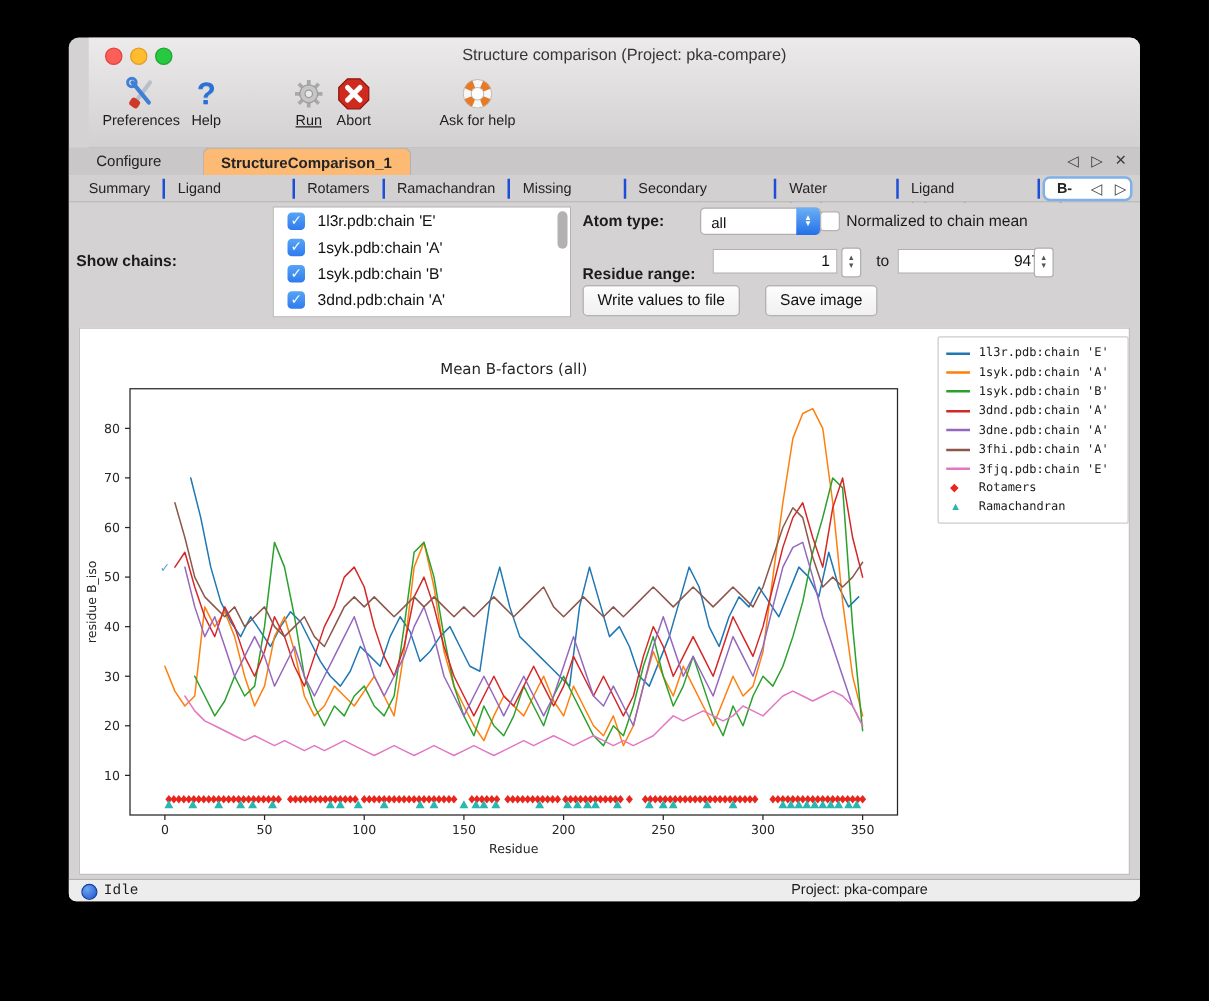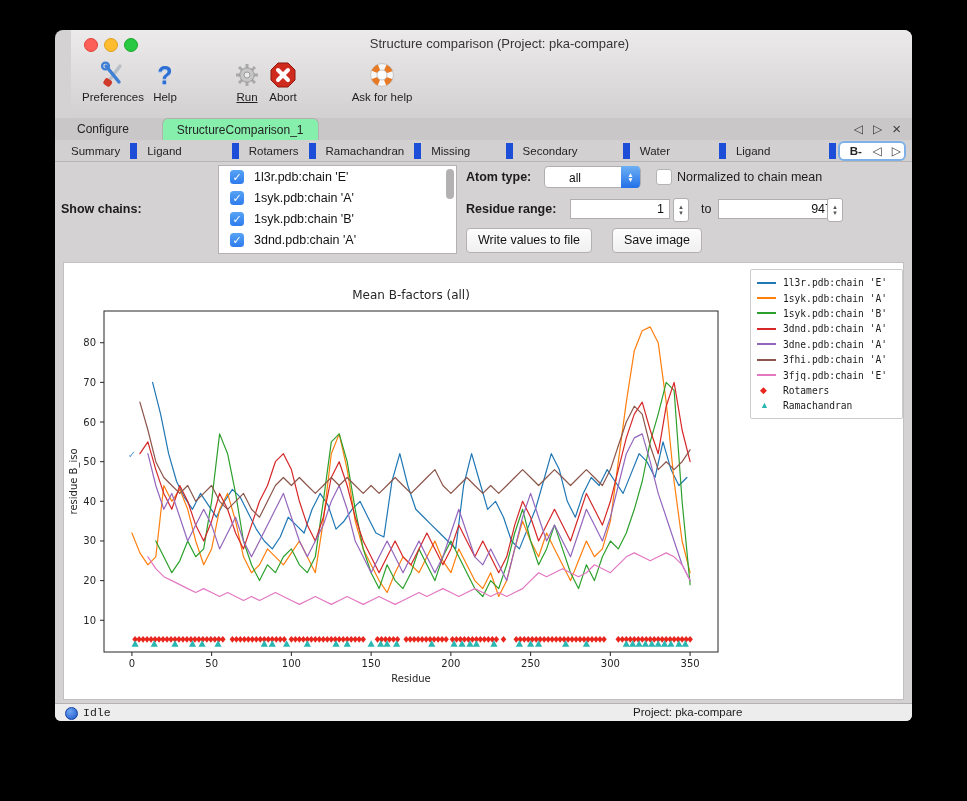--- a/index.html
+++ b/index.html
@@ -16,44 +16,44 @@
   .tl.green{left:53px;background:#28c840;border:.5px solid #1da630;}
   .wtitle{position:absolute;top:6px;left:0;width:100%;text-align:center;font-size:13px;color:#363636;}
   .tbitem{position:absolute;top:30px;text-align:center;color:#1f1f1f;font-size:11.5px;}
   .tbicon{height:30px;display:flex;align-items:center;justify-content:center;margin-bottom:1px;}
   .helpq{font-size:25px;font-weight:bold;color:#2d6fd3;text-shadow:0 1px 0 #9cc0ee;line-height:26px;}
   .buoy{width:24px;height:24px;}
   
   .tabbar1{position:absolute;left:0;top:88px;width:100%;height:22px;background:#c9c7c7;
     border-bottom:1px solid #aeacac;}
   .tab{position:absolute;top:0;height:22px;line-height:22px;padding:0 14px;font-size:12px;color:#242424;}
-  .tab.sel{background:#86efac;border:1px solid #b2b0b0;border-bottom:none;border-radius:6px 6px 0 0;
-    font-weight:normal;}
+  .tab.sel{background:#fdba74;border:1px solid #b2b0b0;border-bottom:none;border-radius:6px 6px 0 0;
+    font-weight:bold;}
   .tabbar2{position:absolute;left:0;top:110px;width:100%;height:22px;background:#d2d0d0;
     border-bottom:1px solid #b7b5b5;display:flex;align-items:center;padding-left:6px;box-sizing:border-box;}
-  .stab{height:16px;line-height:16px;padding:0 10px;font-size:11.5px;color:#242424;border-right:7px solid #1d4ed8;}
+  .stab{height:16px;line-height:16px;padding:0 10px;font-size:11.5px;color:#242424;border-right:2px solid #1d4ed8;}
   .stab:last-of-type{border-right:none;}
   .stab.sel{background:#fff;border:none;border-radius:4px;box-shadow:0 0 0 2px #7fb1e8;
     font-weight:bold;margin:0 8px 0 4px;}
   .navgl{color:#3c3c3c;font-size:12px;padding:0 5px;line-height:22px;}
   .nav-right-cluster{position:absolute;right:6px;top:0;display:flex;}
   .arrL::before{content:"\25C1";} .arrR::before{content:"\25B7";} .arrX::before{content:"\00D7";font-size:15px;}
   
   .controls{position:absolute;left:0;top:132px;width:100%;height:100px;background:#d4d2d2;}
   .clabel{position:absolute;font-size:12.5px;font-weight:bold;color:#1c1c1c;}
   .chainlist{position:absolute;left:163px;top:3px;width:237px;height:87px;background:#fff;
     border:1px solid #b4b2b2;overflow:hidden;}
   .chrow{display:flex;align-items:center;height:21px;padding-left:11px;}
   .mcheck{width:14px;height:14px;border-radius:3.5px;background:linear-gradient(#57a4f5,#2e7bee);
     color:#fff;font-size:11px;line-height:14px;text-align:center;flex:0 0 auto;}
   .mcheck::after{content:"\2713";}
   .chlab{font-size:12.5px;color:#111;margin-left:10px;}
   .scrollthumb{position:absolute;right:2px;top:3px;width:8px;height:30px;border-radius:4px;background:#b3b1b1;}
-  .combo{position:absolute;left:489px;top:4px;width:97px;height:22px;background:#fff;border:1px solid #b0aeae;
-    border-radius:4px;font-size:12px;color:#111;line-height:22px;padding-left:24px;box-sizing:border-box;}
+  .combo{position:absolute;left:505px;top:4px;width:97px;height:22px;background:#fff;border:1px solid #b0aeae;
+    border-radius:4px;font-size:12px;color:#111;line-height:22px;padding-left:8px;box-sizing:border-box;}
   .combocap{position:absolute;right:0;top:-1px;width:19px;height:22px;border-radius:0 4px 4px 0;
     background:linear-gradient(#6db0f4,#2270e8);display:flex;flex-direction:column;align-items:center;
     justify-content:center;color:#fff;font-size:6.5px;line-height:5.5px;}
   .combocap span{display:block;}
   .ucheck{position:absolute;width:14px;height:14px;background:#fff;border:1px solid #b5b3b3;border-radius:3px;}
   .ulab{position:absolute;font-size:12.5px;color:#1c1c1c;}
   .numin{position:absolute;height:20px;background:#fff;border:1px solid #b0aeae;font-size:12.5px;color:#111;
     text-align:right;padding:0 5px;box-sizing:border-box;font-family:"Liberation Sans",sans-serif;}
   .stepper{position:absolute;width:14px;height:22px;background:#fff;border:1px solid #b0aeae;border-radius:3px;
     display:flex;flex-direction:column;align-items:center;justify-content:center;color:#555;
@@ -204,21 +204,21 @@
       <div class="combo">
         <span>all</span>
         <span class="combocap">
             <span>▲</span>
             <span>▼</span>
           </span>
       </div>
       <span class="ucheck" style="left:601px;top:7px;"></span>
       <span class="ulab" style="left:622px;top:8px;text-align:center;">Normalized to chain mean</span>
 
-      <div class="clabel" style="left:411px;top:40px;">Residue range:</div>
+      <div class="clabel" style="left:411px;top:50px;">Residue range:</div>
       <input class="numin" style="left: 515px; top: 37px; width: 100px;" readonly="" value="1">
       <span class="stepper" style="left:618px;top:36px;">
           <span>▴</span>
           <span>▾</span>
         </span>
       <span class="ulab" style="left:646px;top:40px;">to</span>
       <input class="numin" style="left: 663px; top: 37px; width: 120px;" readonly="" value="947">
       <span class="stepper" style="left:772px;top:36px;">
           <span>▴</span>
           <span>▾</span>

